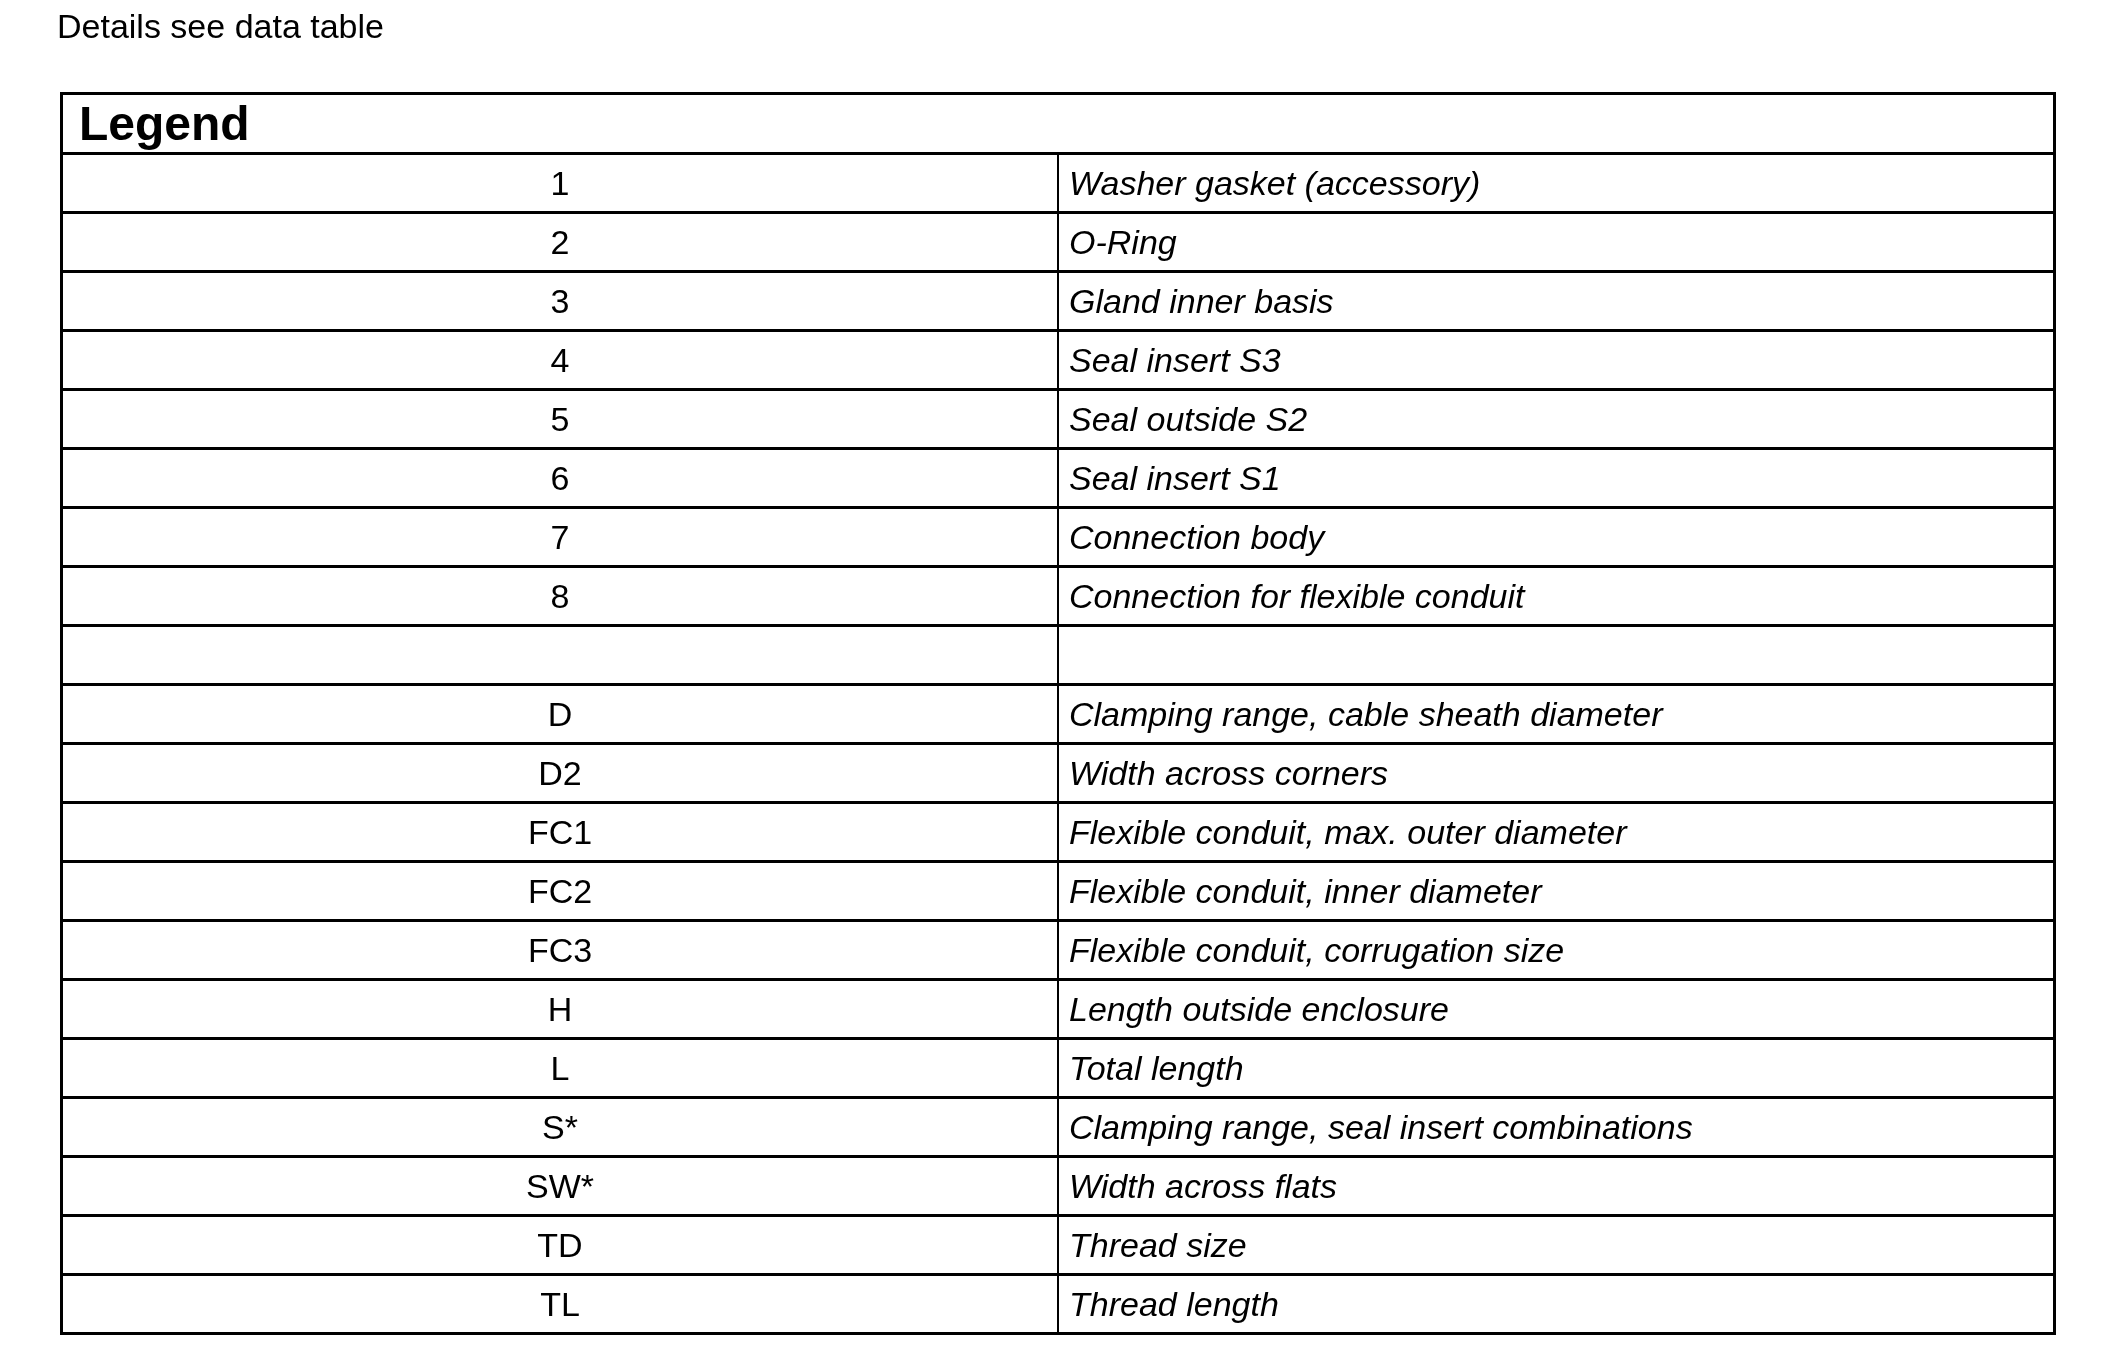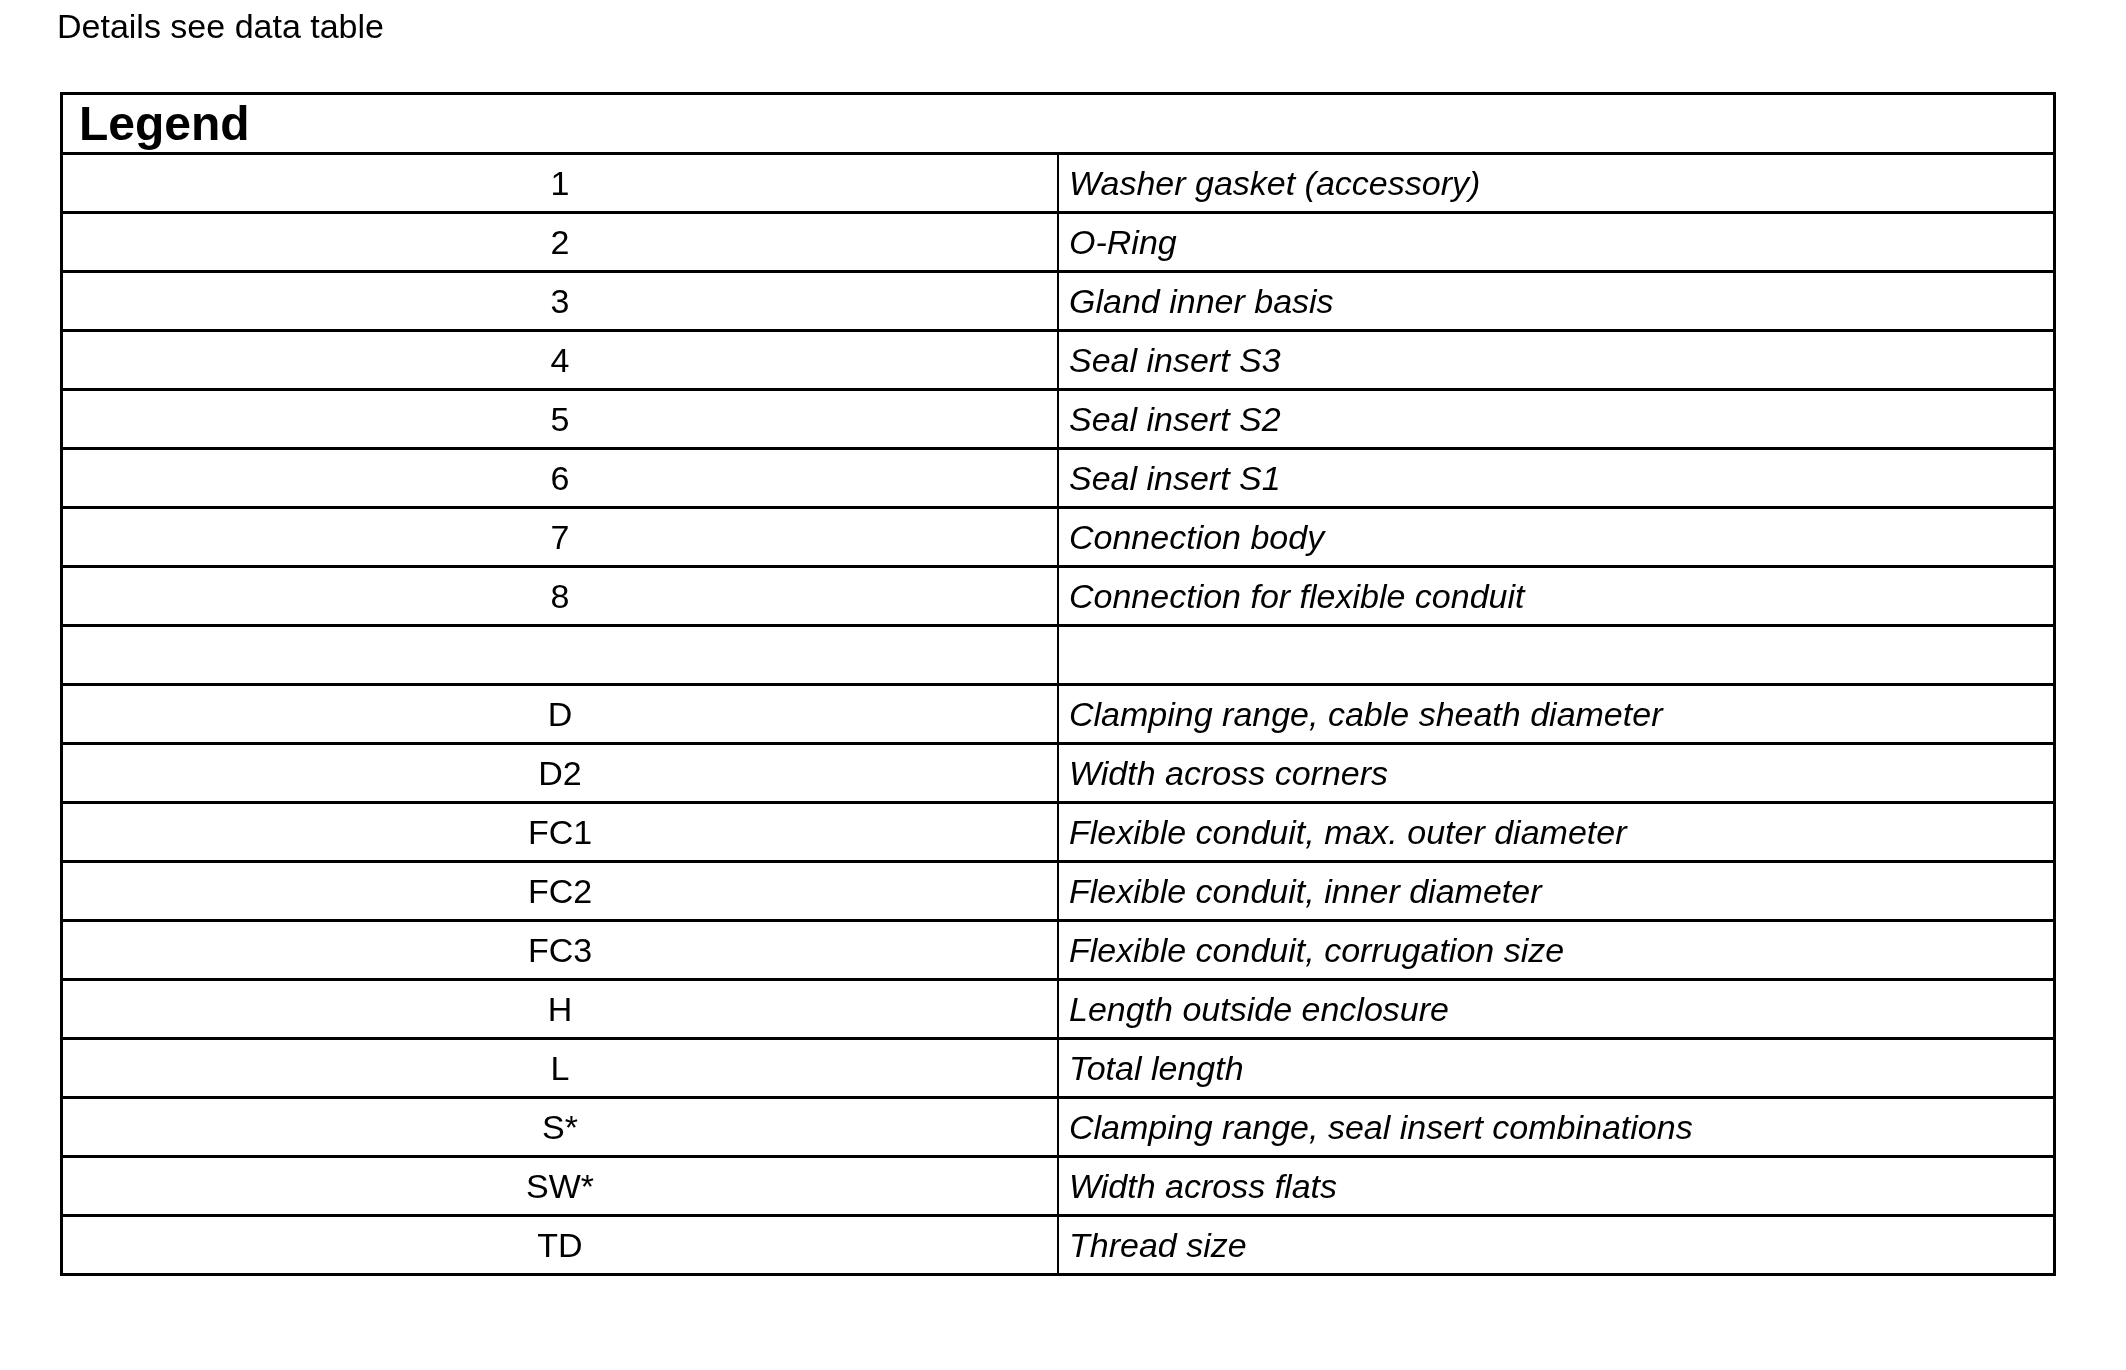--- a/index.html
+++ b/index.html
@@ -88,21 +88,21 @@
         <tr class="data-row">
           <td class="key-cell">3</td>
           <td class="desc-cell">Gland inner basis</td>
         </tr>
         <tr class="data-row">
           <td class="key-cell">4</td>
           <td class="desc-cell">Seal insert S3</td>
         </tr>
         <tr class="data-row">
           <td class="key-cell">5</td>
-          <td class="desc-cell">Seal insert S2</td>
+          <td class="desc-cell">Seal outside S2</td>
         </tr>
         <tr class="data-row">
           <td class="key-cell">6</td>
           <td class="desc-cell">Seal insert S1</td>
         </tr>
         <tr class="data-row">
           <td class="key-cell">7</td>
           <td class="desc-cell">Connection body</td>
         </tr>
         <tr class="data-row">
@@ -146,16 +146,20 @@
           <td class="desc-cell">Clamping range, seal insert combinations</td>
         </tr>
         <tr class="data-row">
           <td class="key-cell">SW*</td>
           <td class="desc-cell">Width across flats</td>
         </tr>
         <tr class="data-row">
           <td class="key-cell">TD</td>
           <td class="desc-cell">Thread size</td>
         </tr>
+        <tr class="data-row">
+          <td class="key-cell">TL</td>
+          <td class="desc-cell">Thread length</td>
+        </tr>
       </tbody>
   </table>
 
 </div>
 
 </body></html>

